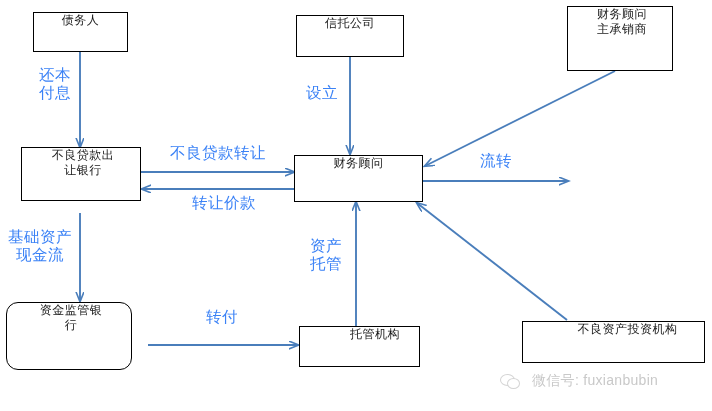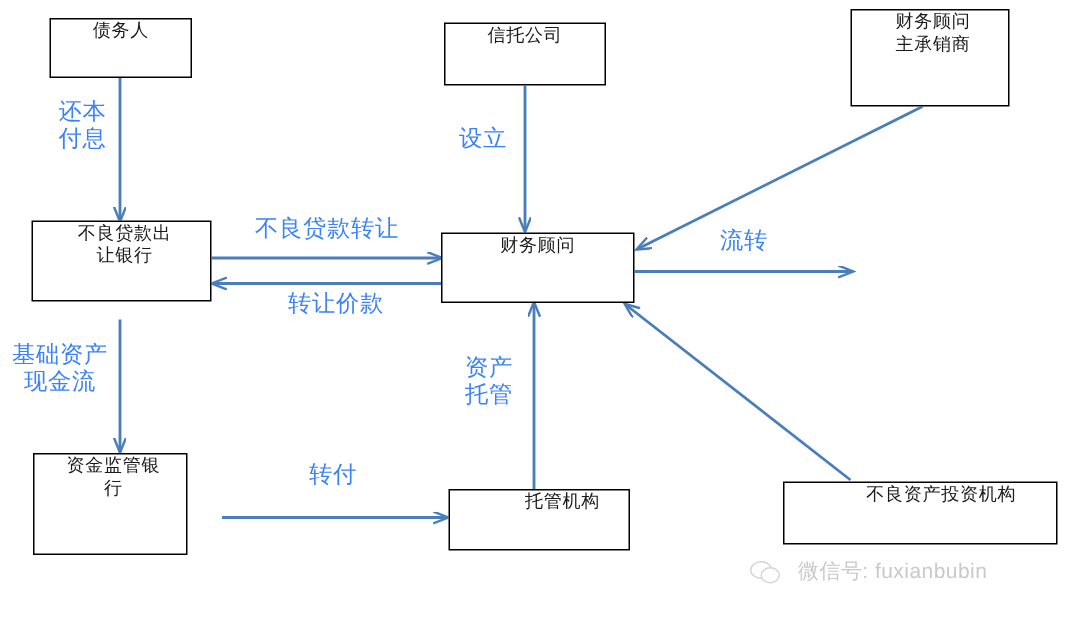--- a/index.html
+++ b/index.html
@@ -138,21 +138,21 @@
         <span>不良贷款出</span>
         <span>让银行</span>
       </span>
   </div>
 
   <div class="node" style="left:294px; top:155px; width:129px; height:47px;">
     <span>财务顾问</span>
   </div>
 
 
-  <div class="node" style="left:22px; top:302px; width:103px; height:68px;">
+  <div class="node" style="left:6px; top:302px; width:126px; height:68px;border-radius:12px;">
     <span>
         <span>资金监管银</span>
         <span>行</span>
       </span>
   </div>
 
   <div class="node" style="left:299px; top:326px; width:121px; height:41px;padding-left:31px;">
     <span>托管机构</span>
   </div>
 

